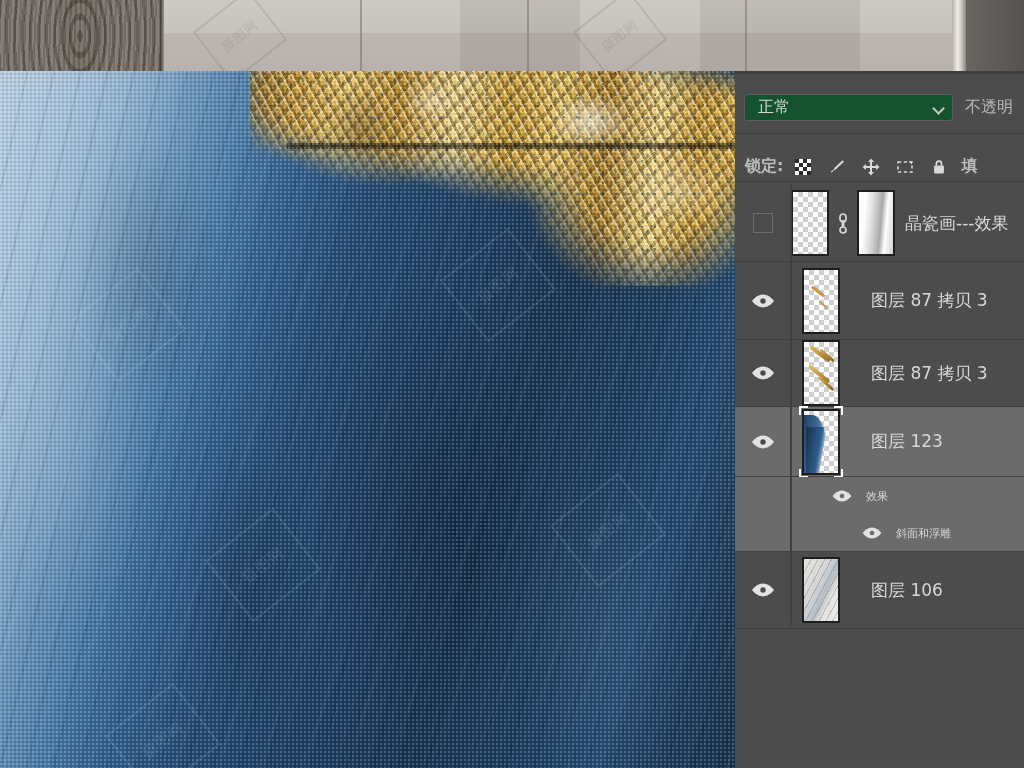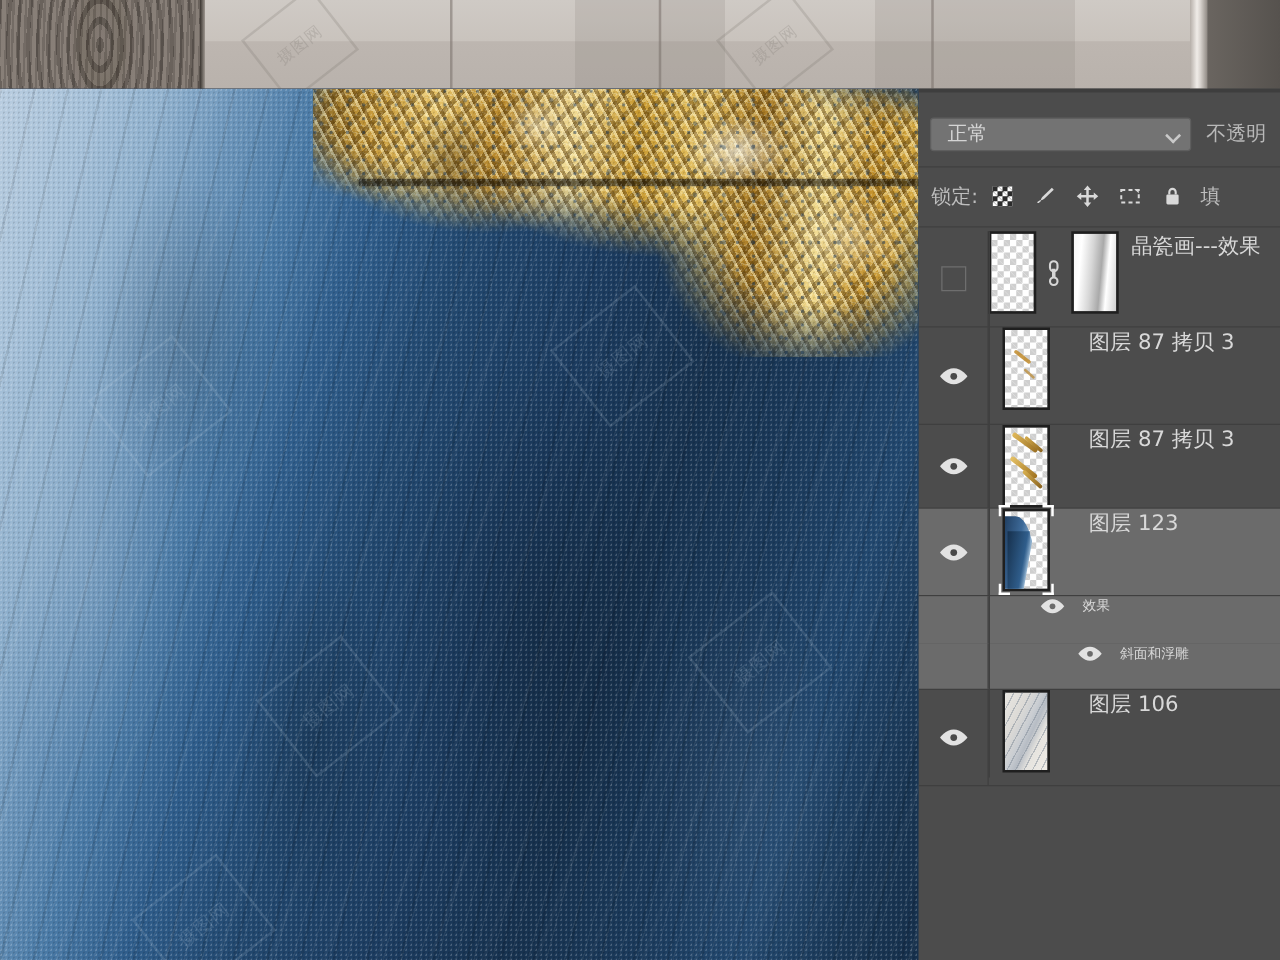--- a/index.html
+++ b/index.html
@@ -104,51 +104,51 @@
     width:86px; height:78px; }
   .art-wm .wm-box { border-color:#cfe0ef; color:#cfe0ef; font-size:15px; }
 
   
   .panel { position:absolute; left:735px; top:71px; width:289px; height:697px;
     background:#4c4c4c; }
   .panel-top { position:absolute; left:0; top:0; width:289px; height:3px; background:#3e3e3e; }
 
   .blendrow { position:absolute; left:0; top:15px; width:289px; height:42px;
     display:flex; align-items:center; }
-  .blendsel { margin-left:9px; width:209px; height:27px; background:#737373;
+  .blendsel { margin-left:9px; width:209px; height:27px; background:#14532d;
     border:1px solid #5e5e5e; border-radius:3px; display:flex; align-items:center;
     justify-content:space-between; padding:0 8px 0 13px; }
   .blendsel .lbl { color:#d4d4d4; font-size:16px;
     font-family:"DejaVu Sans",sans-serif; }
   .chev { width:11px; height:11px; position:relative; }
   .chev:before { content:""; position:absolute; left:1px; top:2px; width:7px; height:7px;
     border-right:2px solid #c9c9c9; border-bottom:2px solid #c9c9c9;
     transform:rotate(45deg); }
   .opacity-lbl { margin-left:12px; color:#b8b8b8; font-size:16px;
     font-family:"DejaVu Sans",sans-serif; white-space:nowrap; }
 
   .sep { position:absolute; left:0; width:289px; height:1px; background:#3f3f3f; }
 
   .lockrow { position:absolute; left:0; top:66px; width:289px; height:40px;
-    display:flex; align-items:center; }
+    display:flex; align-items:flex-end;font-weight:bold; }
   .lock-lbl { margin-left:10px; color:#bdbdbd; font-size:16px;
     font-family:"DejaVu Sans",sans-serif; }
   .lockicons { display:flex; align-items:center; gap:14px; margin-left:10px; }
   .lico { width:20px; height:20px; display:flex; align-items:center; justify-content:center; }
   .checkb { width:16px; height:16px;
     background-image:
       linear-gradient(45deg,#ffffff 25%,transparent 25%,transparent 75%,#ffffff 75%),
       linear-gradient(45deg,#ffffff 25%,#2b2b2b 25%,#2b2b2b 75%,#ffffff 75%);
     background-size:8px 8px; background-position:0 0,4px 4px; }
   .fill-lbl { margin-left:12px; color:#bdbdbd; font-size:16px;
     font-family:"DejaVu Sans",sans-serif; white-space:nowrap; }
 
   .layers { position:absolute; left:0; top:114px; width:289px; height:553px; }
   .lrow { position:relative; width:289px; border-bottom:1px solid #3f3f3f;
-    display:flex; align-items:flex-start; }
+    display:flex; align-items:center; }
   .lrow.sel { background:#6b6b6b; }
   .eyecell { width:56px; height:100%; display:flex; align-items:center;
     justify-content:center; border-right:1px solid #3f3f3f; flex:none; }
   .eye { width:26px; height:16px; }
   .emptybox { width:20px; height:20px; border:1px solid #6e6e6e; }
   .thumbcell { width:60px; display:flex; align-items:center; justify-content:center; flex:none; }
   .thumb { width:38px; height:66px; border:2px solid #1f1f1f; position:relative; overflow:hidden;
     background-image:
       linear-gradient(45deg,#cfcfcf 25%,transparent 25%,transparent 75%,#cfcfcf 75%),
       linear-gradient(45deg,#cfcfcf 25%,#ffffff 25%,#ffffff 75%,#cfcfcf 75%);

